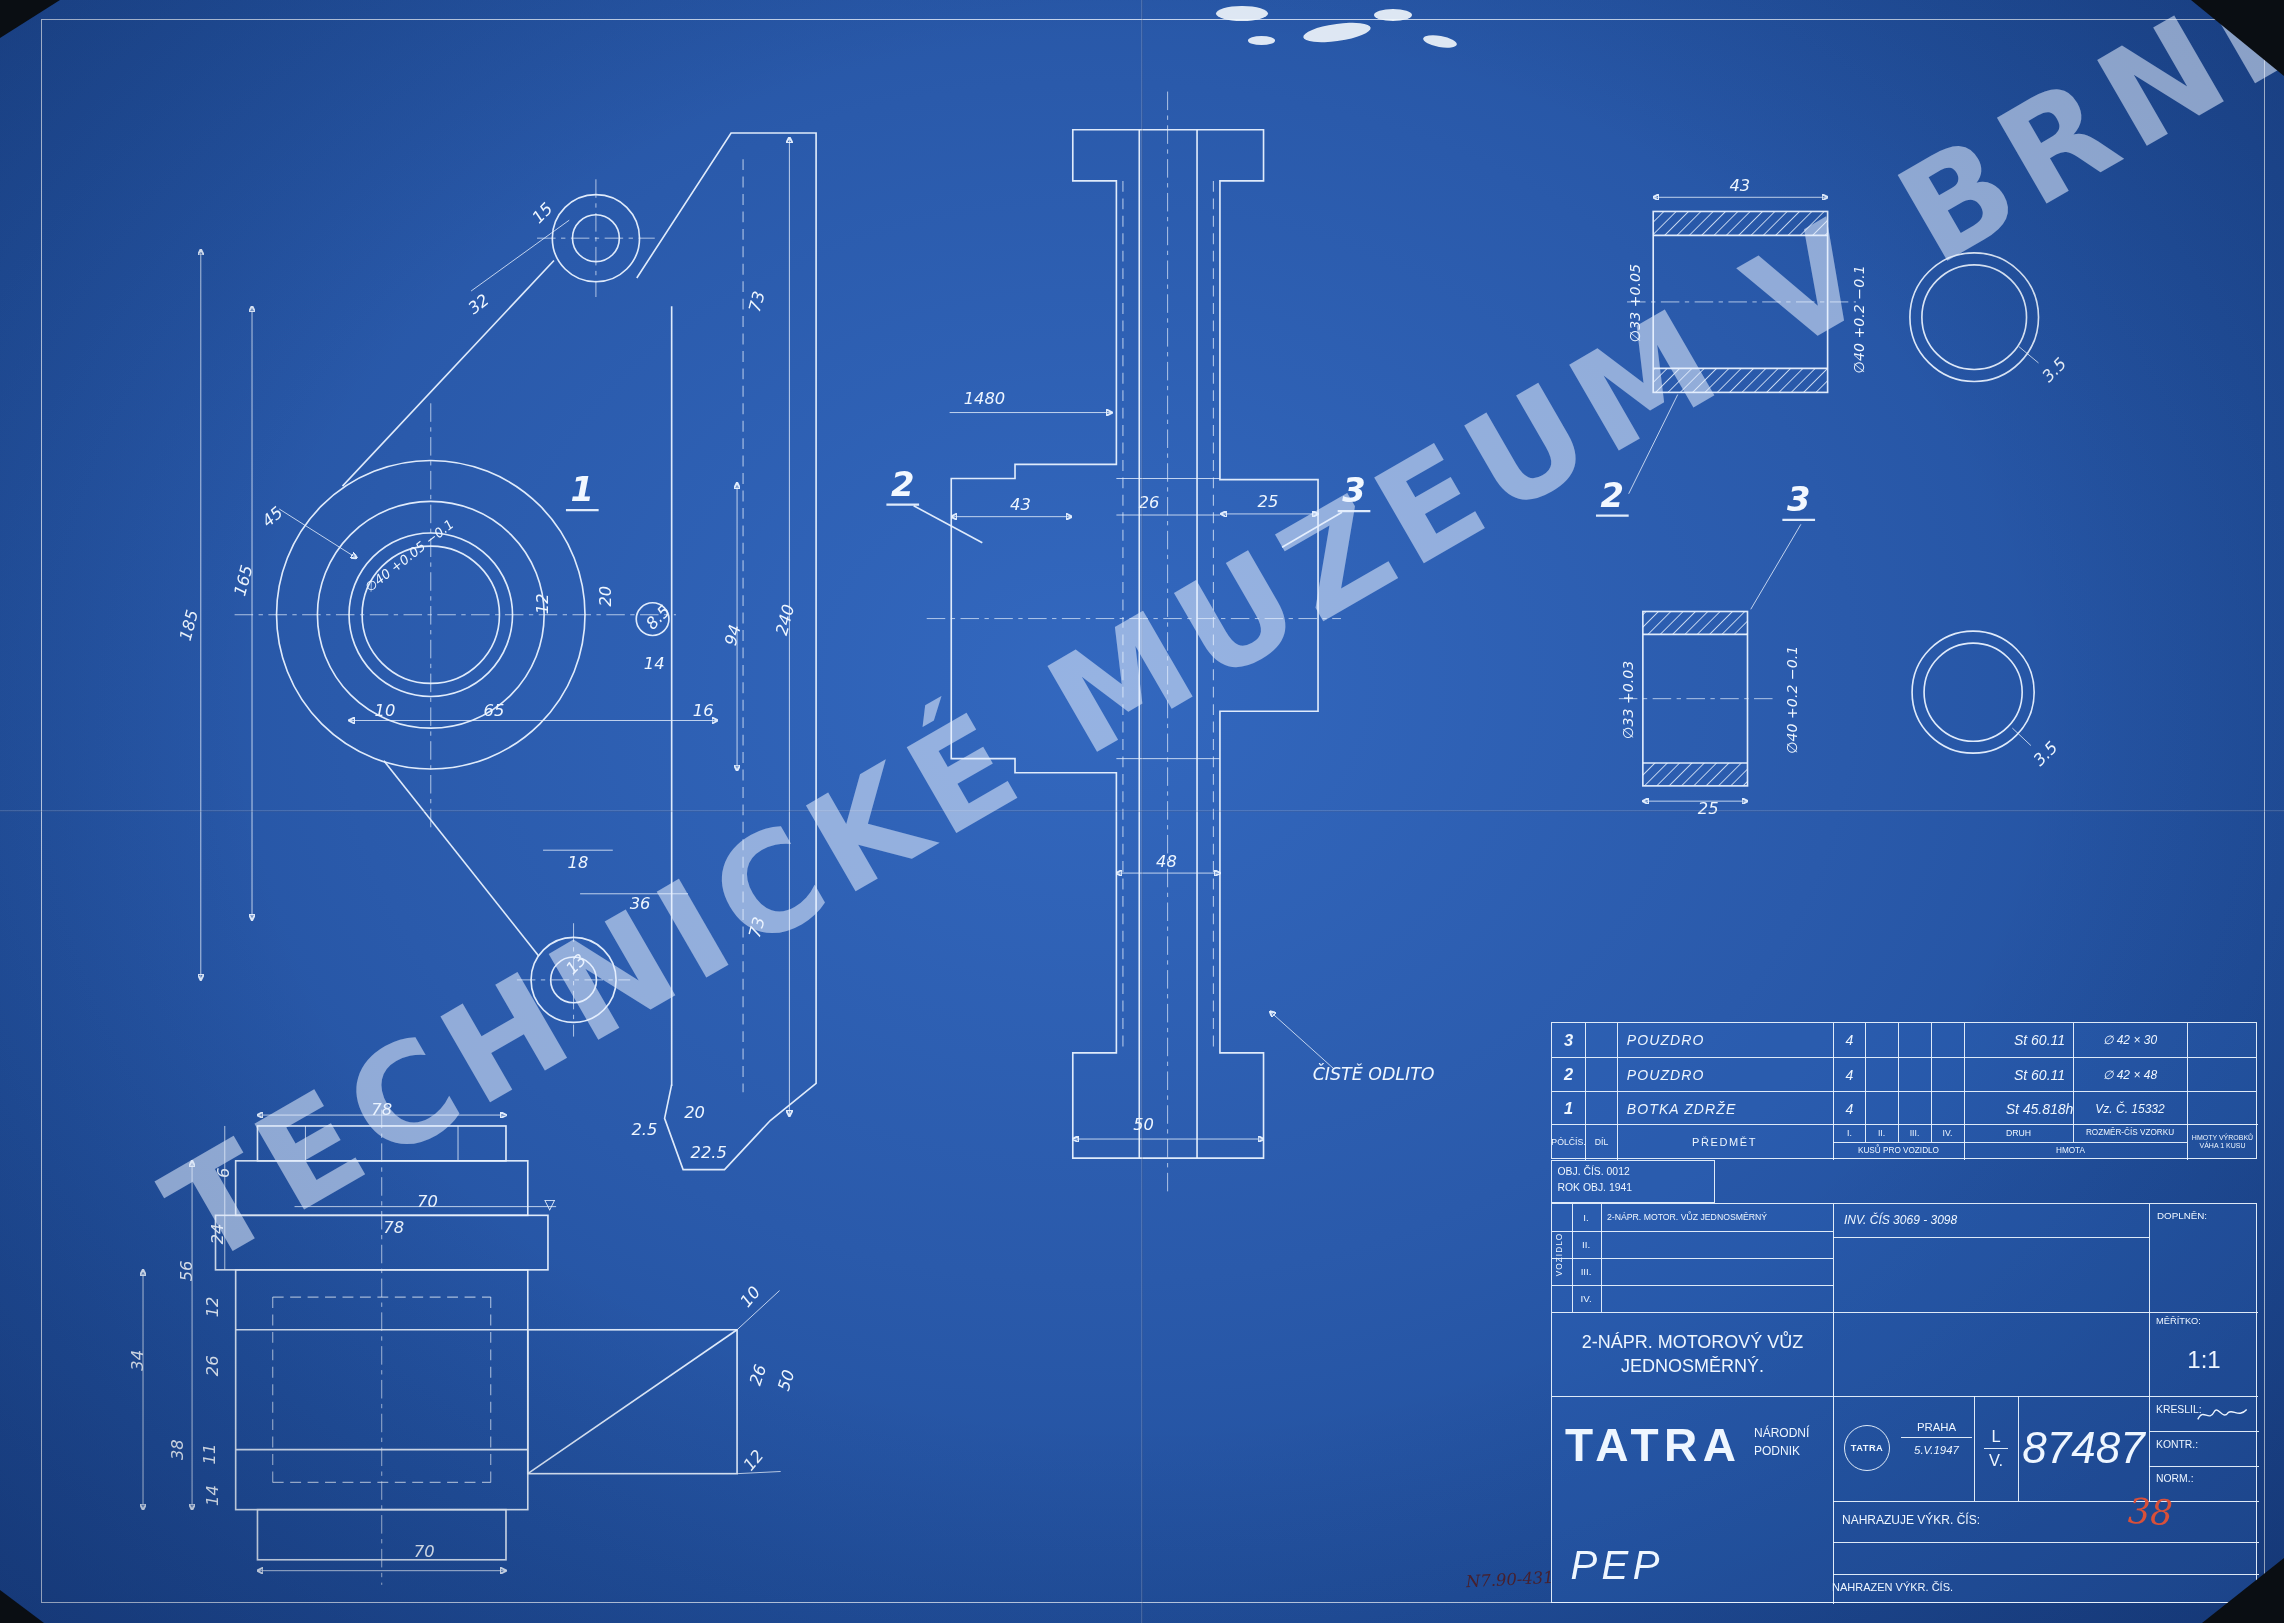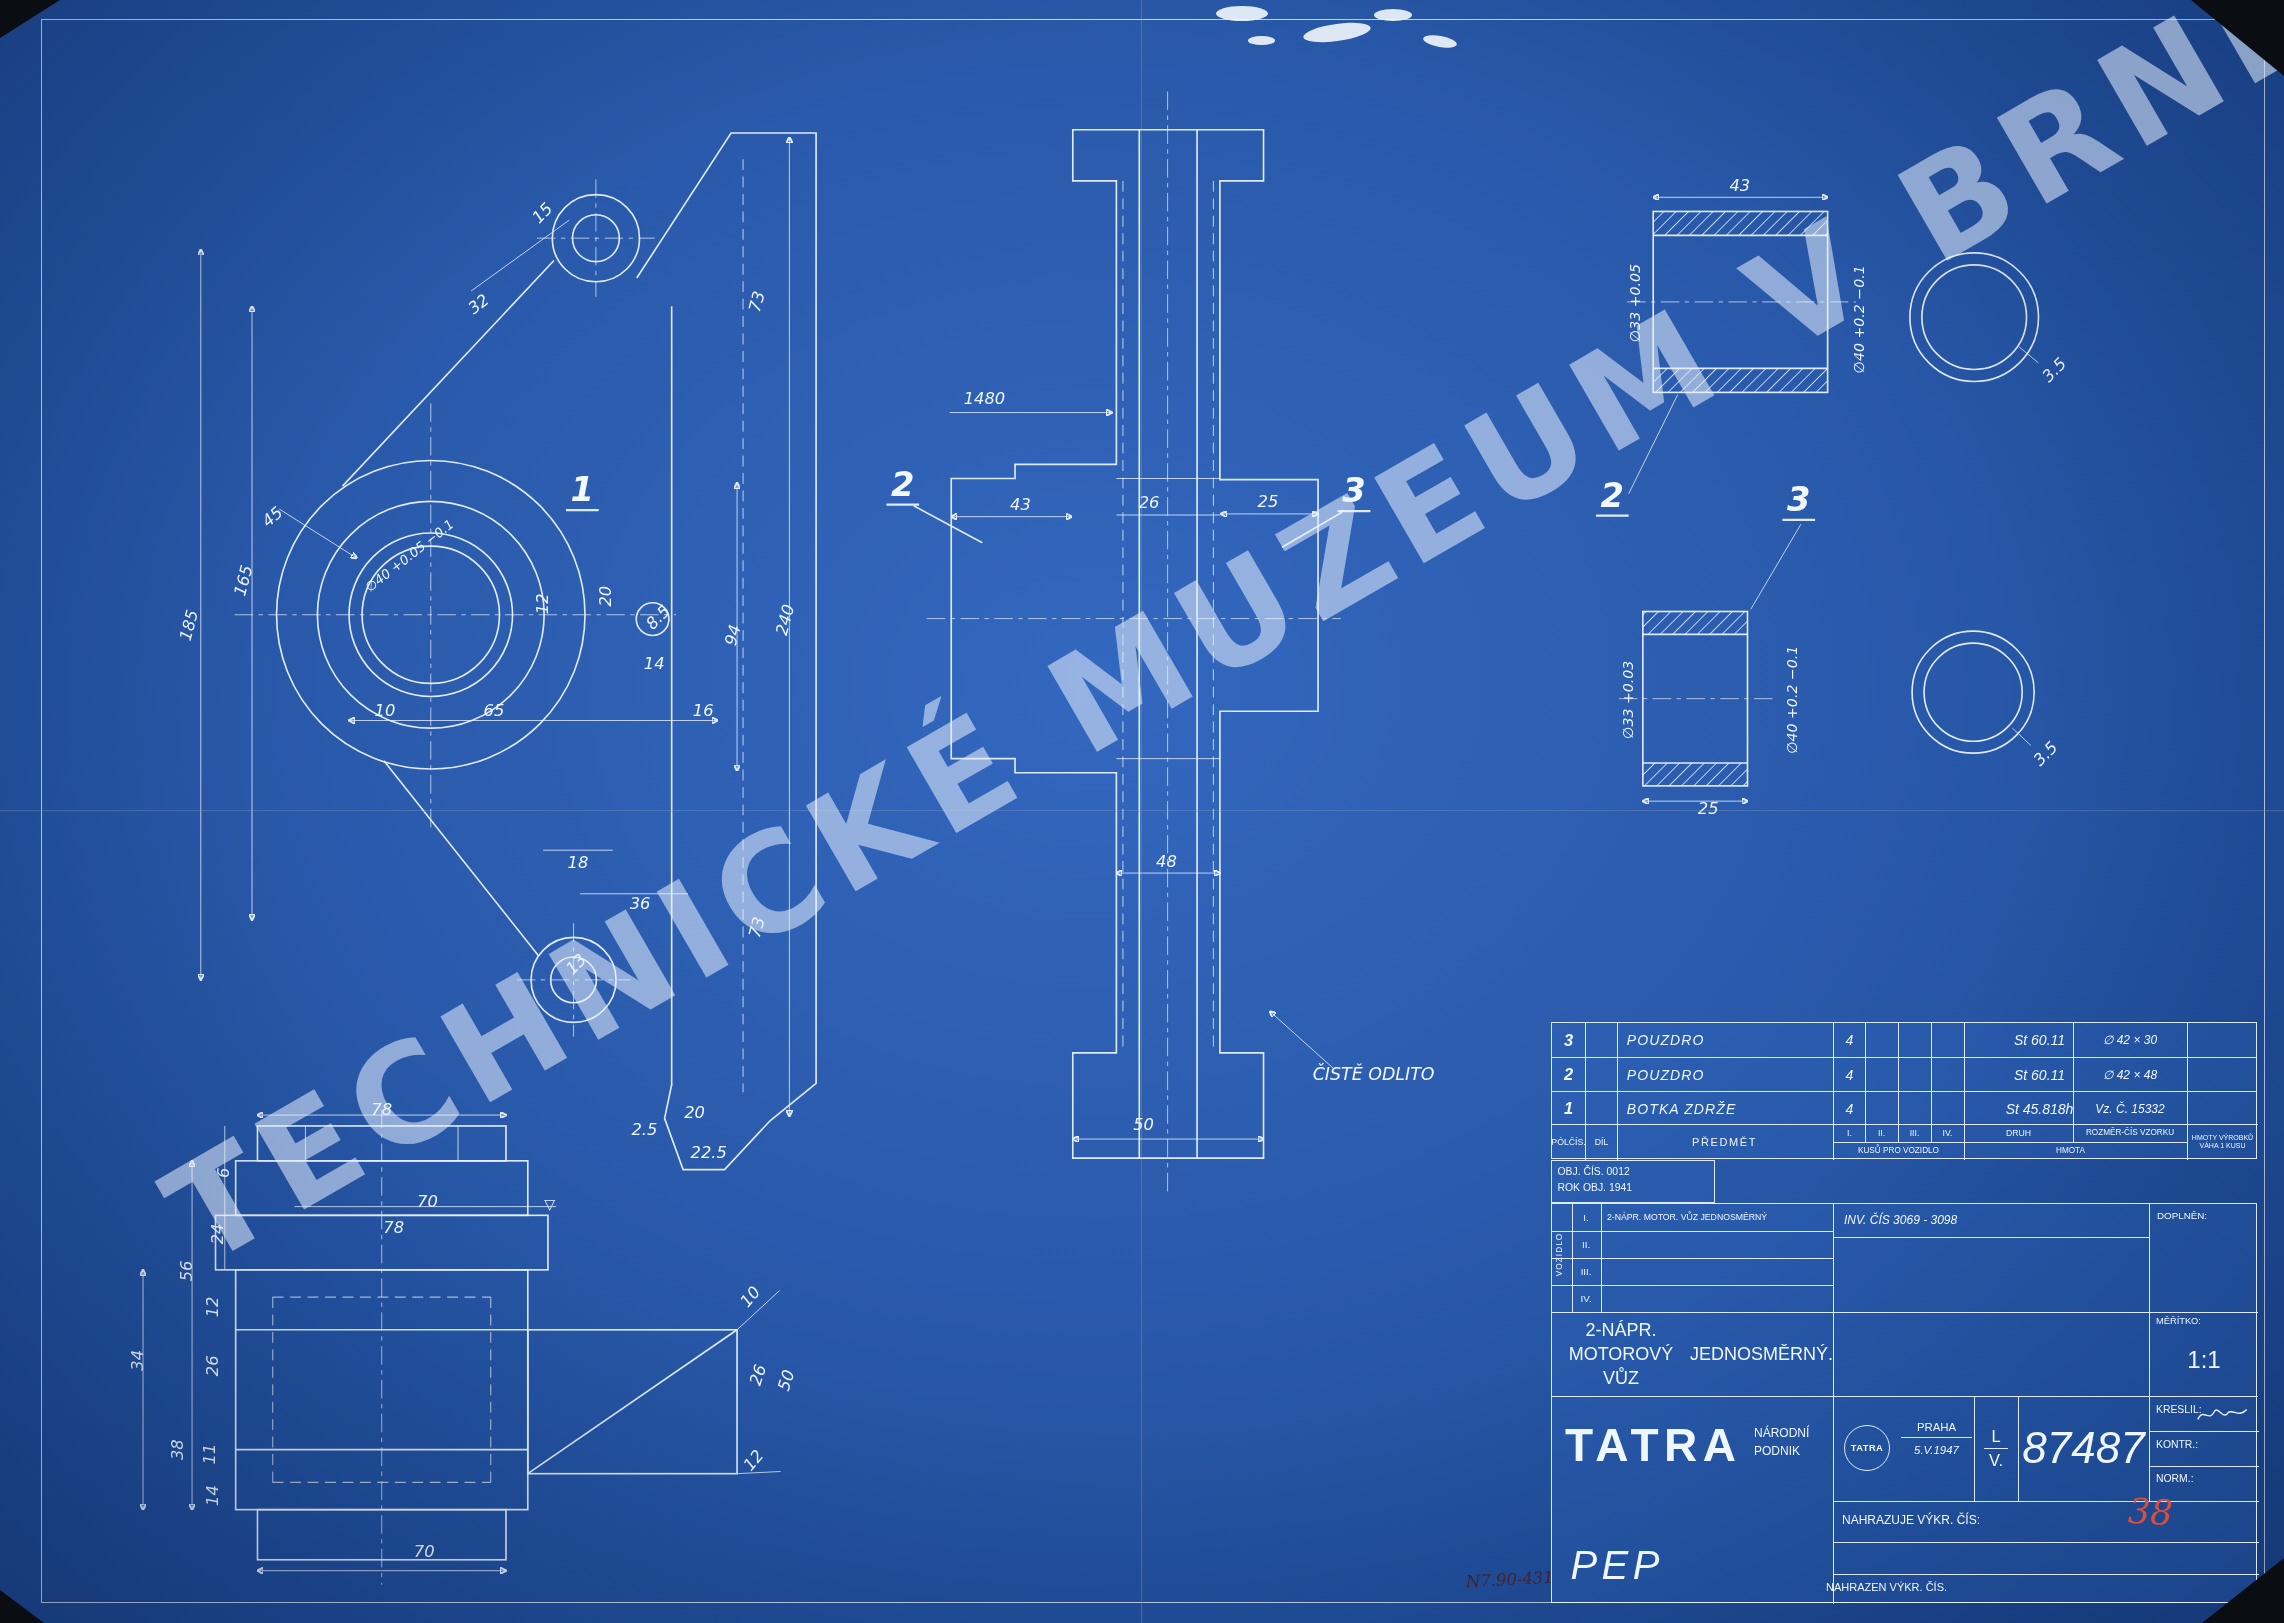--- a/index.html
+++ b/index.html
@@ -346,21 +346,21 @@
       <div class="hline" style="left:0;top:81px;width:281px"></div>
       <div class="abs" style="left:-14px;top:46px;transform:rotate(-90deg);font-size:8.2px;letter-spacing:1.1px">VOZIDLO</div>
       <div class="hcell" style="left:19.6px;top:0;width:29px;height:27px;font-size:9.8px">I.</div>
       <div class="hcell" style="left:19.6px;top:27px;width:29px;height:27px;font-size:9.8px">II.</div>
       <div class="hcell" style="left:19.6px;top:54px;width:29px;height:27px;font-size:9.8px">III.</div>
       <div class="hcell" style="left:19.6px;top:81px;width:29px;height:27px;font-size:9.8px">IV.</div>
       <div class="abs" style="left:55px;top:7.6px;font-size:8.7px">2-NÁPR. MOTOR. VŮZ JEDNOSMĚRNÝ</div>
       <div class="abs hand" style="left:292px;top:8.7px;font-size:12px">INV. ČÍS 3069 - 3098</div>
       <div class="abs" style="left:605px;top:5.5px;font-size:9.8px">DOPLNĚN:</div>
 
-      <div class="hcell" style="left:0;top:108px;width:281px;height:84px;flex-direction:row;font-size:18px;line-height:1.35">
+      <div class="hcell" style="left:0;top:108px;width:281px;height:84px;flex-direction:column;font-size:18px;line-height:1.35">
         <span>2-NÁPR. MOTOROVÝ VŮZ</span>
         <span>JEDNOSMĚRNÝ.</span>
       </div>
       <div class="abs" style="left:604px;top:112px;font-size:9.3px">MĚŘÍTKO:</div>
       <div class="hcell" style="left:597px;top:120px;width:110px;height:72px;font-size:24px">1:1</div>
 
       <div class="abs" style="left:13px;top:214px;font-size:46px;font-weight:bold;letter-spacing:5.5px">TATRA</div>
       <div class="abs" style="left:202px;top:220px;font-size:12px;line-height:1.5">
         <div>NÁRODNÍ</div>
         <div>PODNIK</div>
@@ -379,21 +379,21 @@
       <div class="hcell hand" style="left:466px;top:192px;width:131px;height:105px;font-size:44px;font-weight:normal">87487</div>
 
       <div class="abs" style="left:604px;top:200px;font-size:10.4px">KRESLIL:</div>
       <svg class="abs" style="left:643px;top:200px" width="55" height="22" viewBox="0 0 100 40">
         <path d="M5,28 C15,6 25,34 35,14 C42,2 50,30 60,16 C68,8 80,26 94,10" stroke="#ecf4ff" fill="none" stroke-width="2.5"></path>
       </svg>
       <div class="abs" style="left:604px;top:235px;font-size:10.4px">KONTR.:</div>
       <div class="abs" style="left:604px;top:269px;font-size:10.4px">NORM.:</div>
 
       <div class="abs" style="left:290px;top:309px;font-size:12px">NAHRAZUJE VÝKR. ČÍS:</div>
-      <div class="abs" style="left:274px;top:377px;font-size:11px">NAHRAZEN VÝKR. ČÍS.</div>
+      <div class="abs" style="left:280px;top:377px;font-size:11px">NAHRAZEN VÝKR. ČÍS.</div>
       <div class="stamp-pep">PEP</div>
       <div class="red-num">38</div>
     </div>
   </div>
 
   <div class="handwritten">N7.90-431</div>
 
   <div class="watermark">TECHNICKÉ MUZEUM V BRNĚ</div>
 
   <div class="fold-v"></div>

